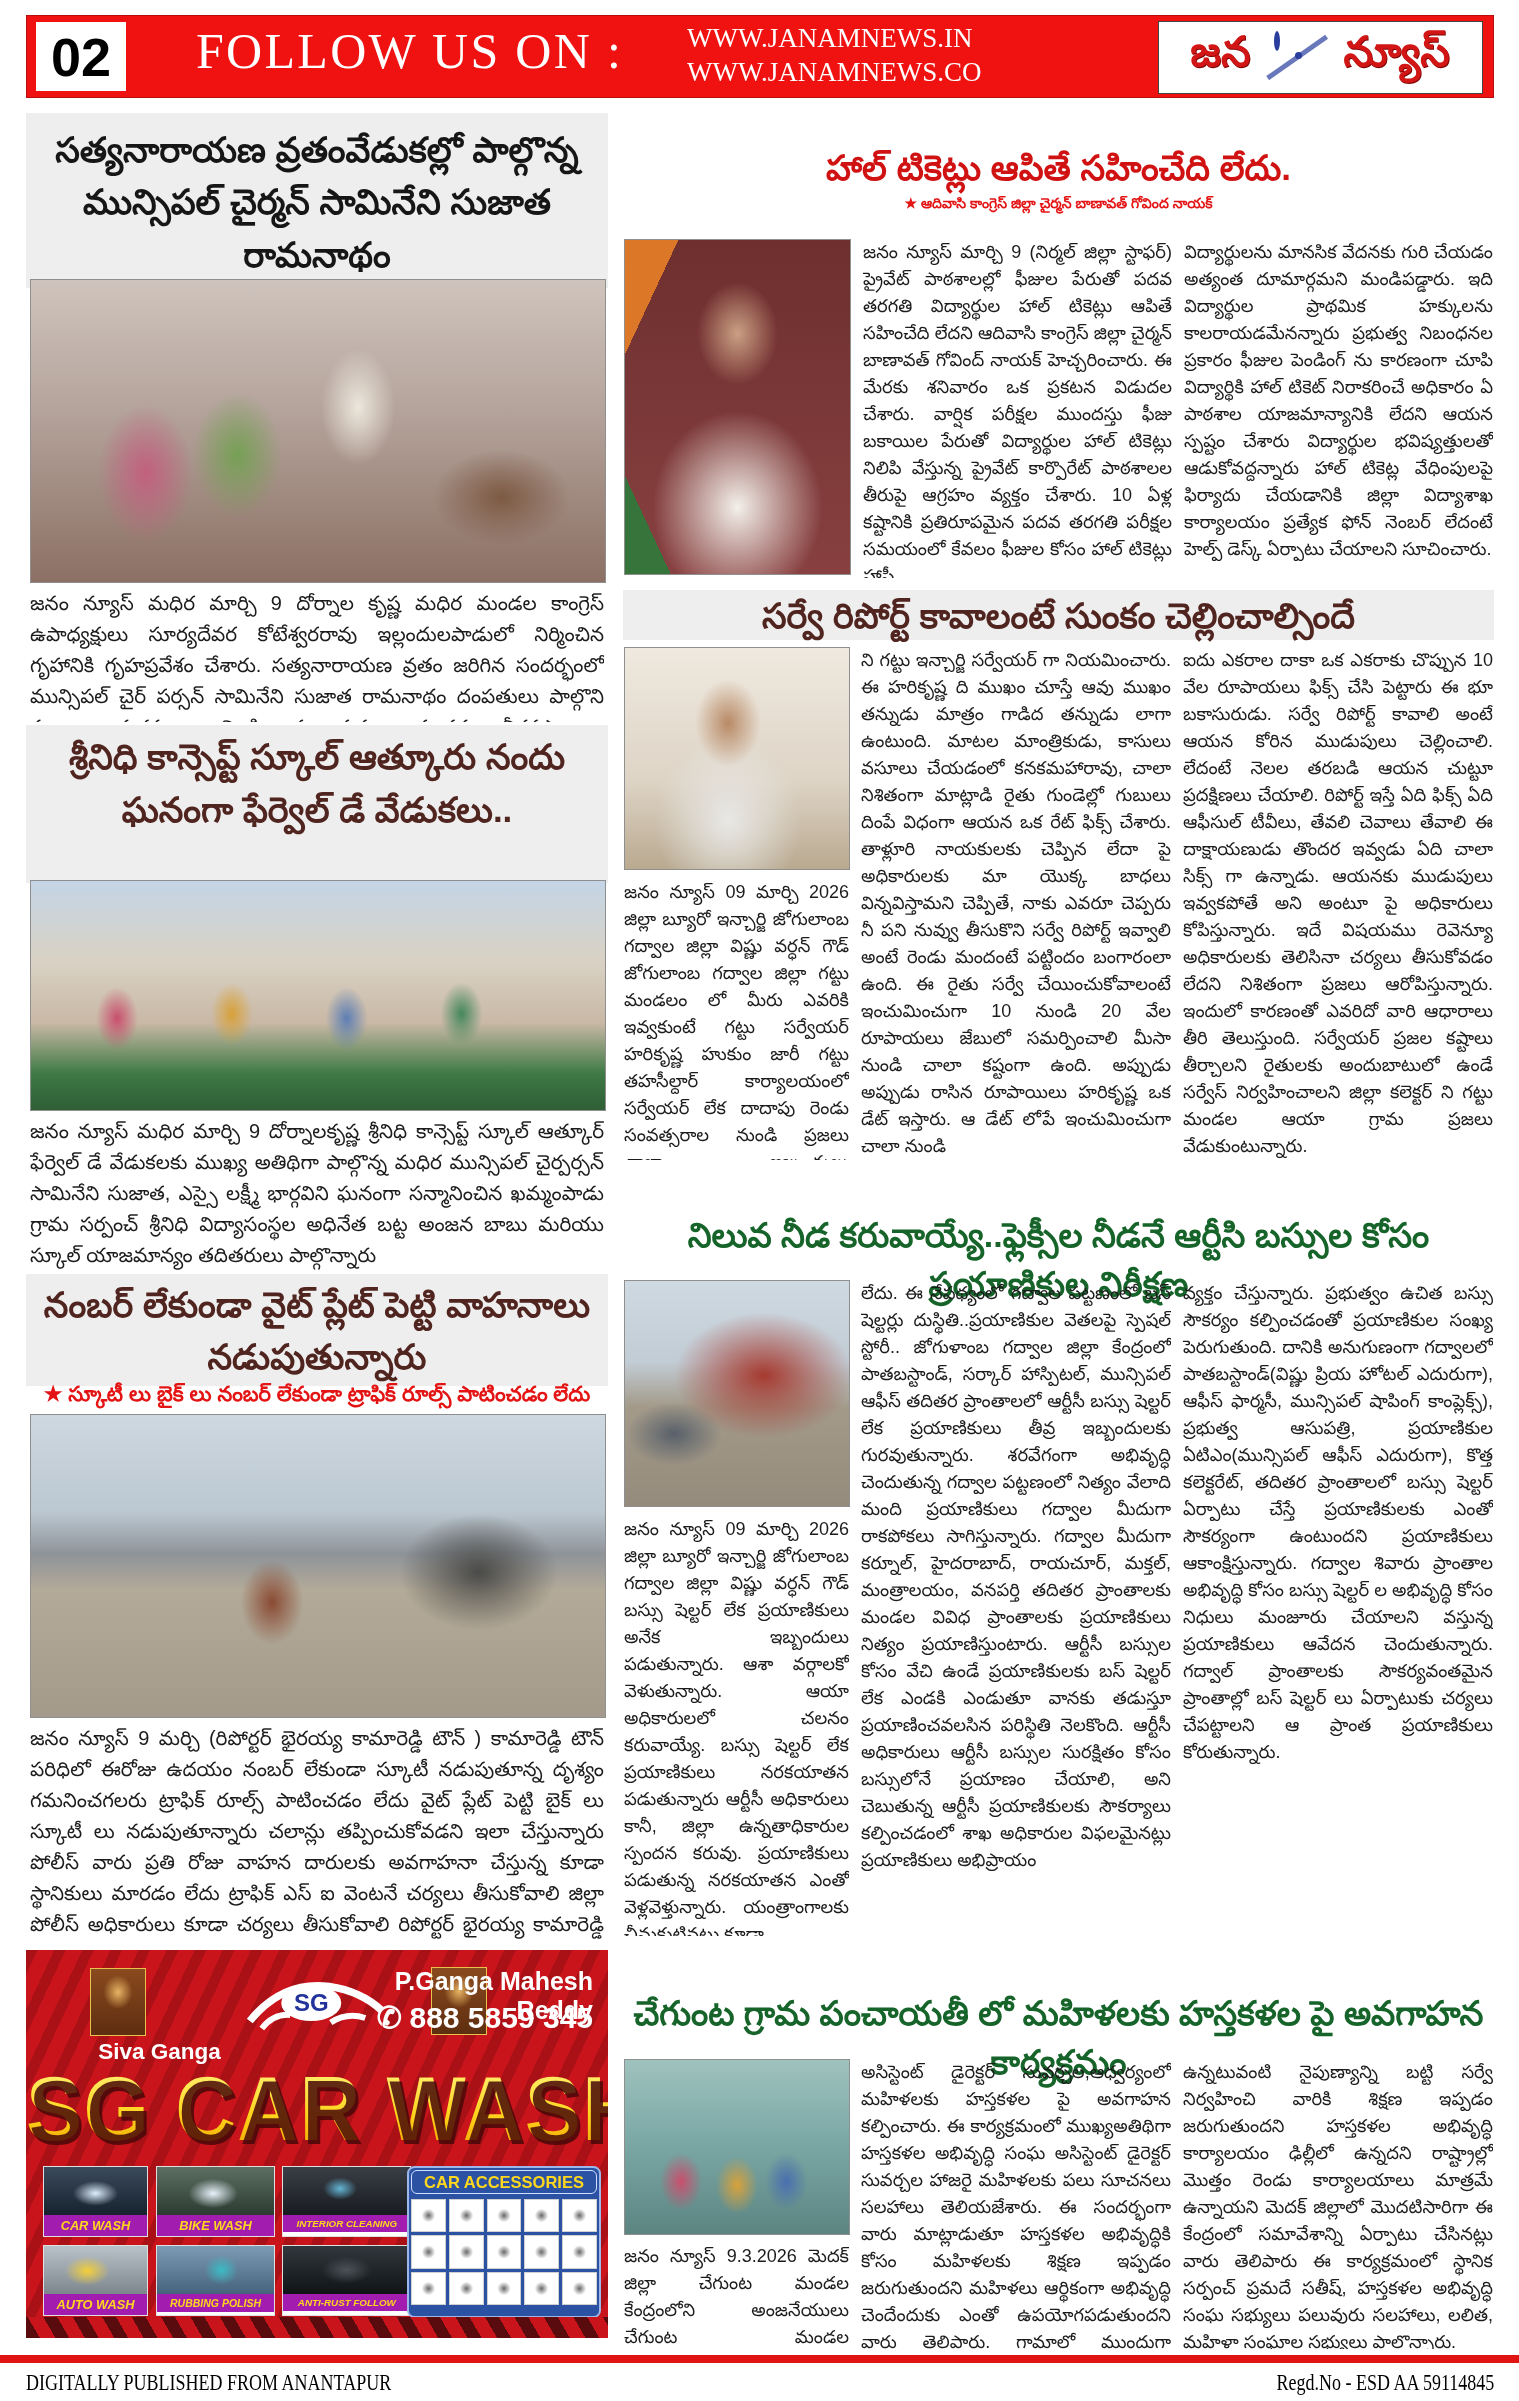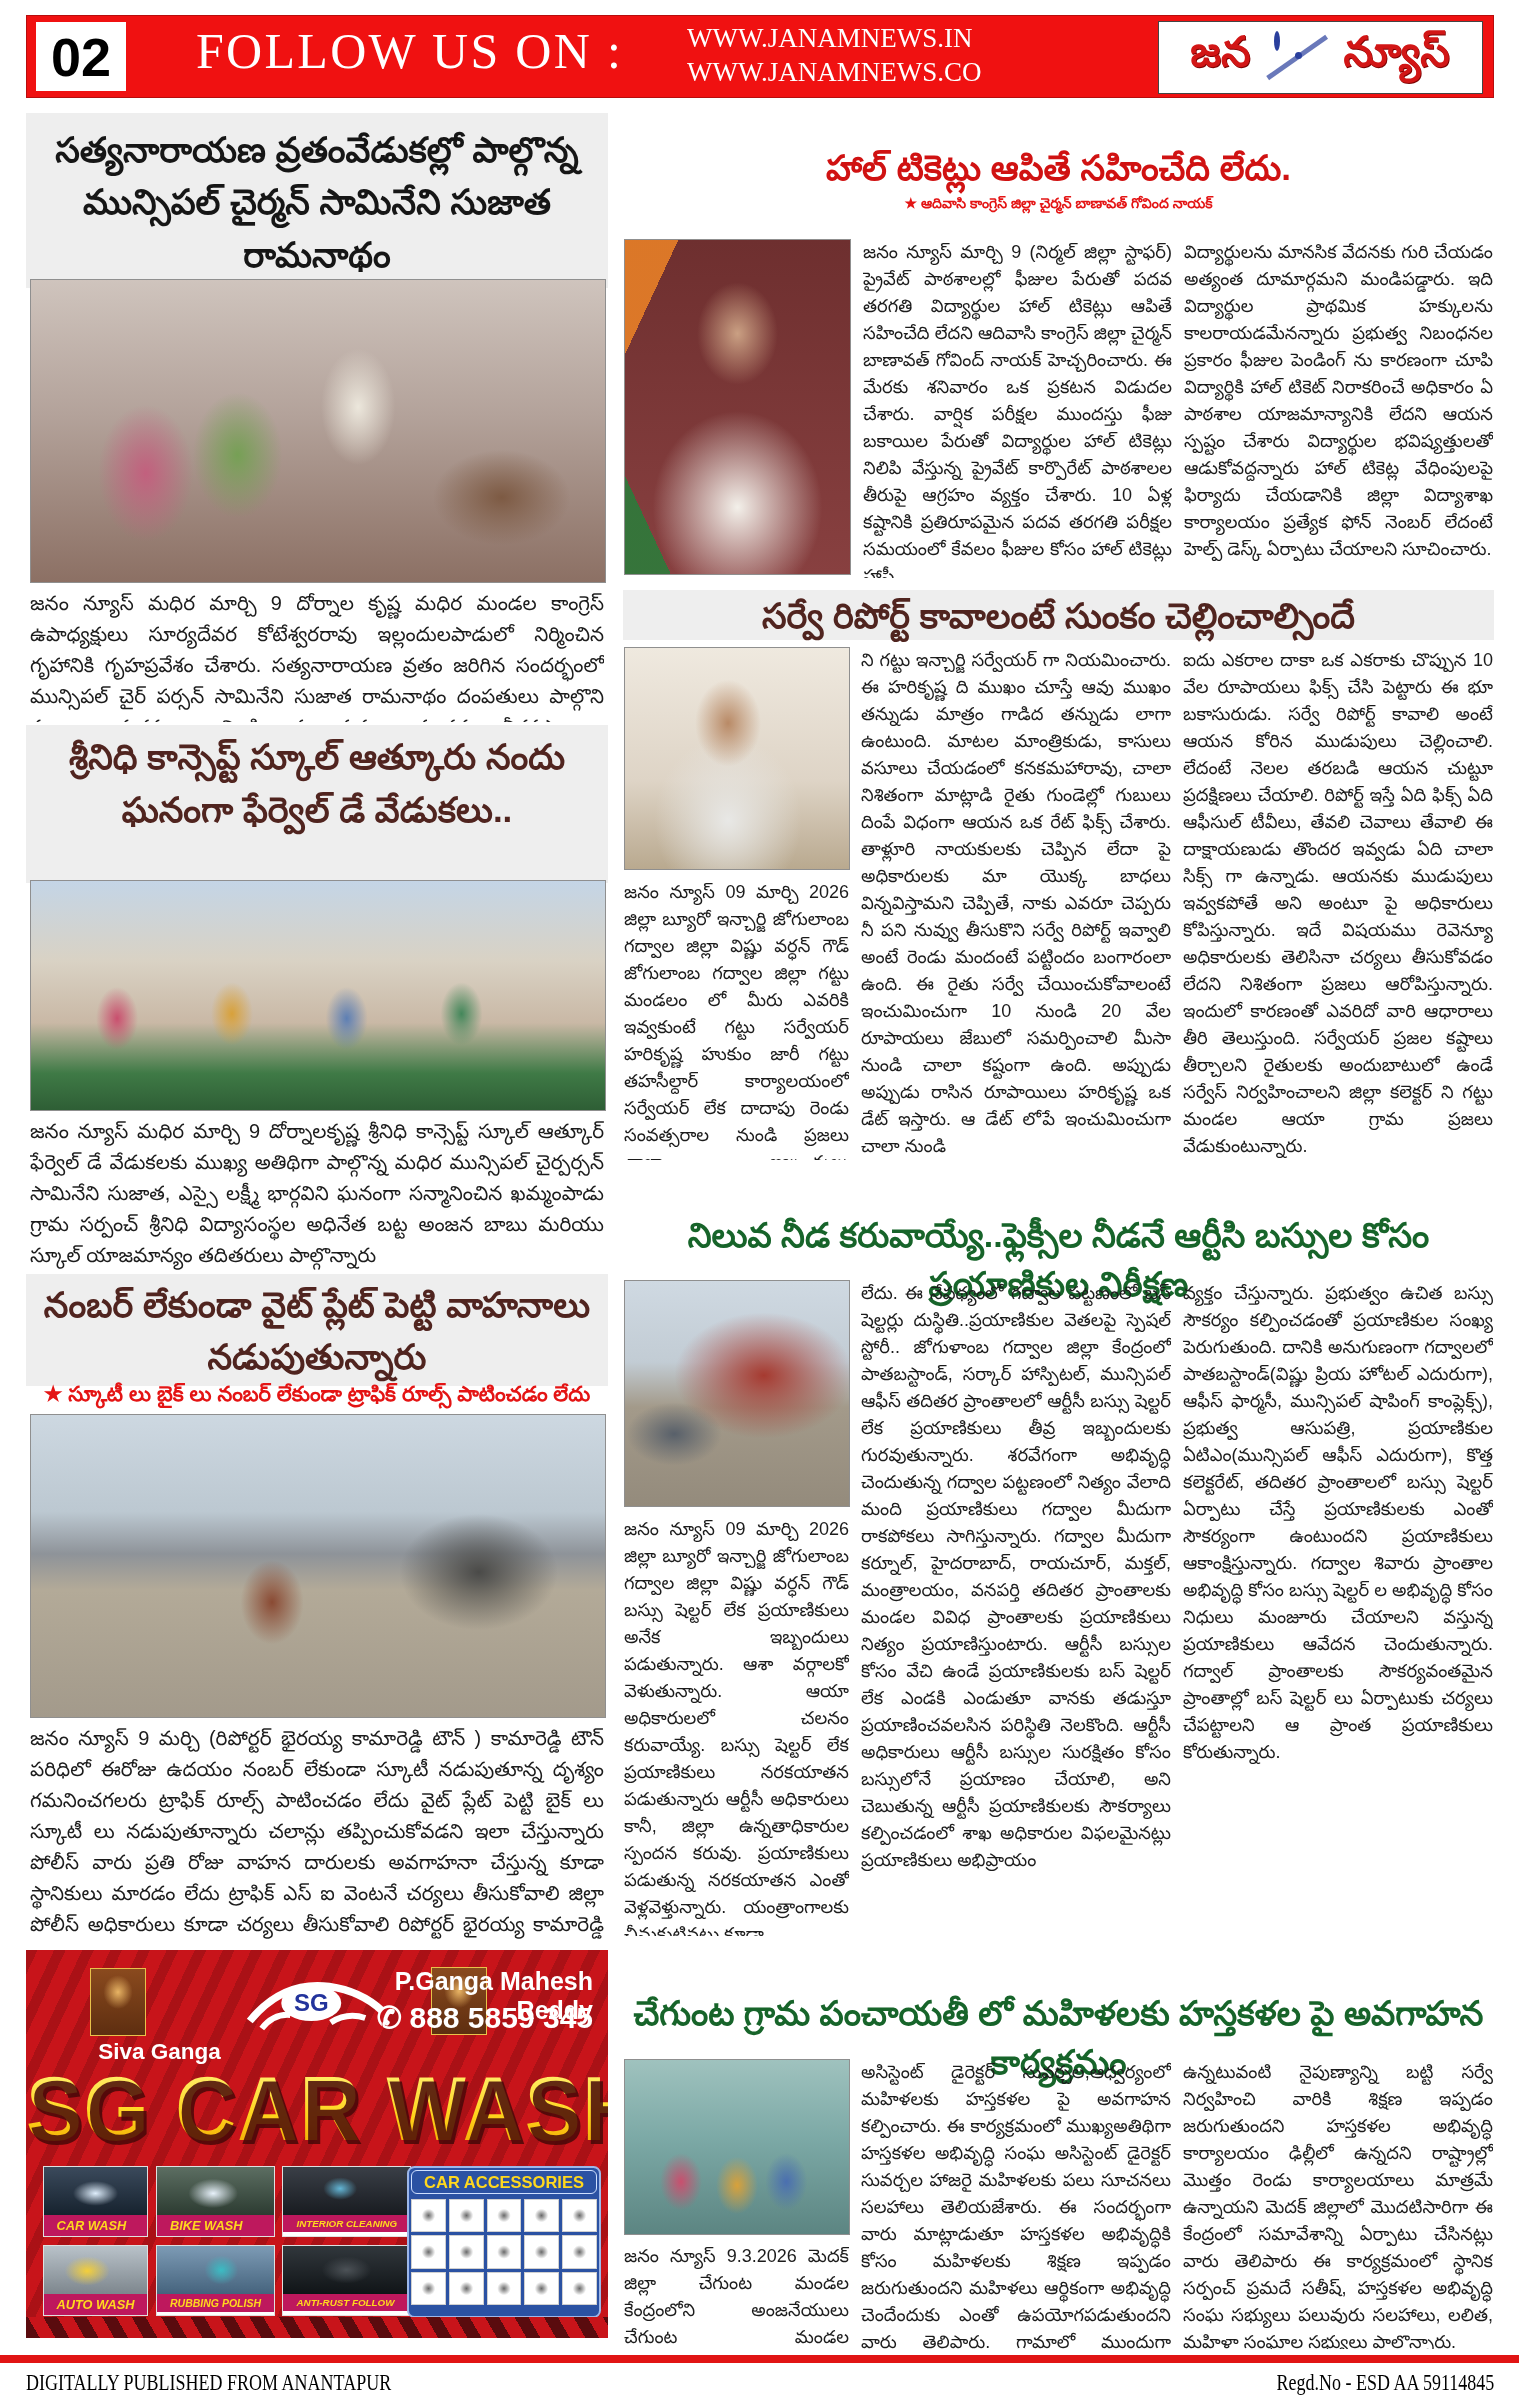--- a/index.html
+++ b/index.html
@@ -83,21 +83,21 @@
             text-shadow:3px 3.8px 0 rgba(70,8,8,.85);transform:scaleY(1.08);white-space:nowrap;}
   .svc-grid{left:16.5px;top:216px;width:351px;display:grid;grid-template-columns:repeat(3,1fr);gap:7.5px;}
   .svc{background:#fff;border:1.5px solid #e0e0e0;}
   .svc .im{height:48px;}
   .im-carwash{background:radial-gradient(30px 16.5px at 50% 55%,#dfeefc 0%,rgba(223,238,252,0) 75%),linear-gradient(180deg,#3b4a5c,#16222e);}
   .im-bikewash{background:radial-gradient(33px 19.5px at 48% 55%,#e8f2fb 0%,rgba(232,242,251,0) 75%),linear-gradient(180deg,#5c6e62,#2c3b31);}
   .im-interior{background:radial-gradient(22.5px 15px at 45% 45%,#63b6d6 0%,rgba(99,182,214,0) 75%),linear-gradient(180deg,#3a3f47,#181b20);}
   .im-autowash{background:radial-gradient(30px 19.5px at 42% 52%,#f4cf3a 0%,rgba(244,207,58,0) 75%),linear-gradient(180deg,#b9c2c9,#7d868d);}
   .im-polish{background:radial-gradient(22.5px 19.5px at 55% 50%,#3bbcc4 0%,rgba(59,188,196,0) 75%),linear-gradient(180deg,#7d9bb5,#45637d);}
   .im-antirust{background:radial-gradient(33px 18px at 50% 50%,#4c5257 0%,rgba(76,82,87,0) 75%),linear-gradient(180deg,#31373c,#101417);}
-  .svc .lb{background:#be185d;color:#ffd81e;font-weight:bold;font-style:italic;font-size:12.8px;
+  .svc .lb{background:#a21caf;color:#ffd81e;font-weight:bold;font-style:italic;font-size:12.8px;text-align:center;
            padding:3px 13px;white-space:nowrap;overflow:hidden;}
   .acc-panel{left:381px;top:216px;width:186px;height:144px;background:#2b52a3;border:2.3px solid #9db7e8;border-radius:7.5px;padding:2px;}
   .acc-title{background:#2b52a3;border:1.5px solid #cfe0ff;border-radius:6px;color:#ffd81e;font-weight:bold;font-size:16.5px;
              text-align:center;padding:1.5px 0;margin-bottom:4.5px;white-space:nowrap;}
   .acc-grid{display:grid;grid-template-columns:repeat(5,1fr);gap:3px;}
   .acc-cell{height:31.5px;background:#ffffff;border:0.8px solid #d0d0d0;
             background-image:radial-gradient(9px 9px at 50% 50%,#6a6a6a 0%,rgba(106,106,106,0) 75%);}
   .ad-stripes{left:0;bottom:0;width:582px;height:21px;
       background:repeating-linear-gradient(60deg,#5a0b0e 0 12px,#c8141a 12px 25.5px);}
   

